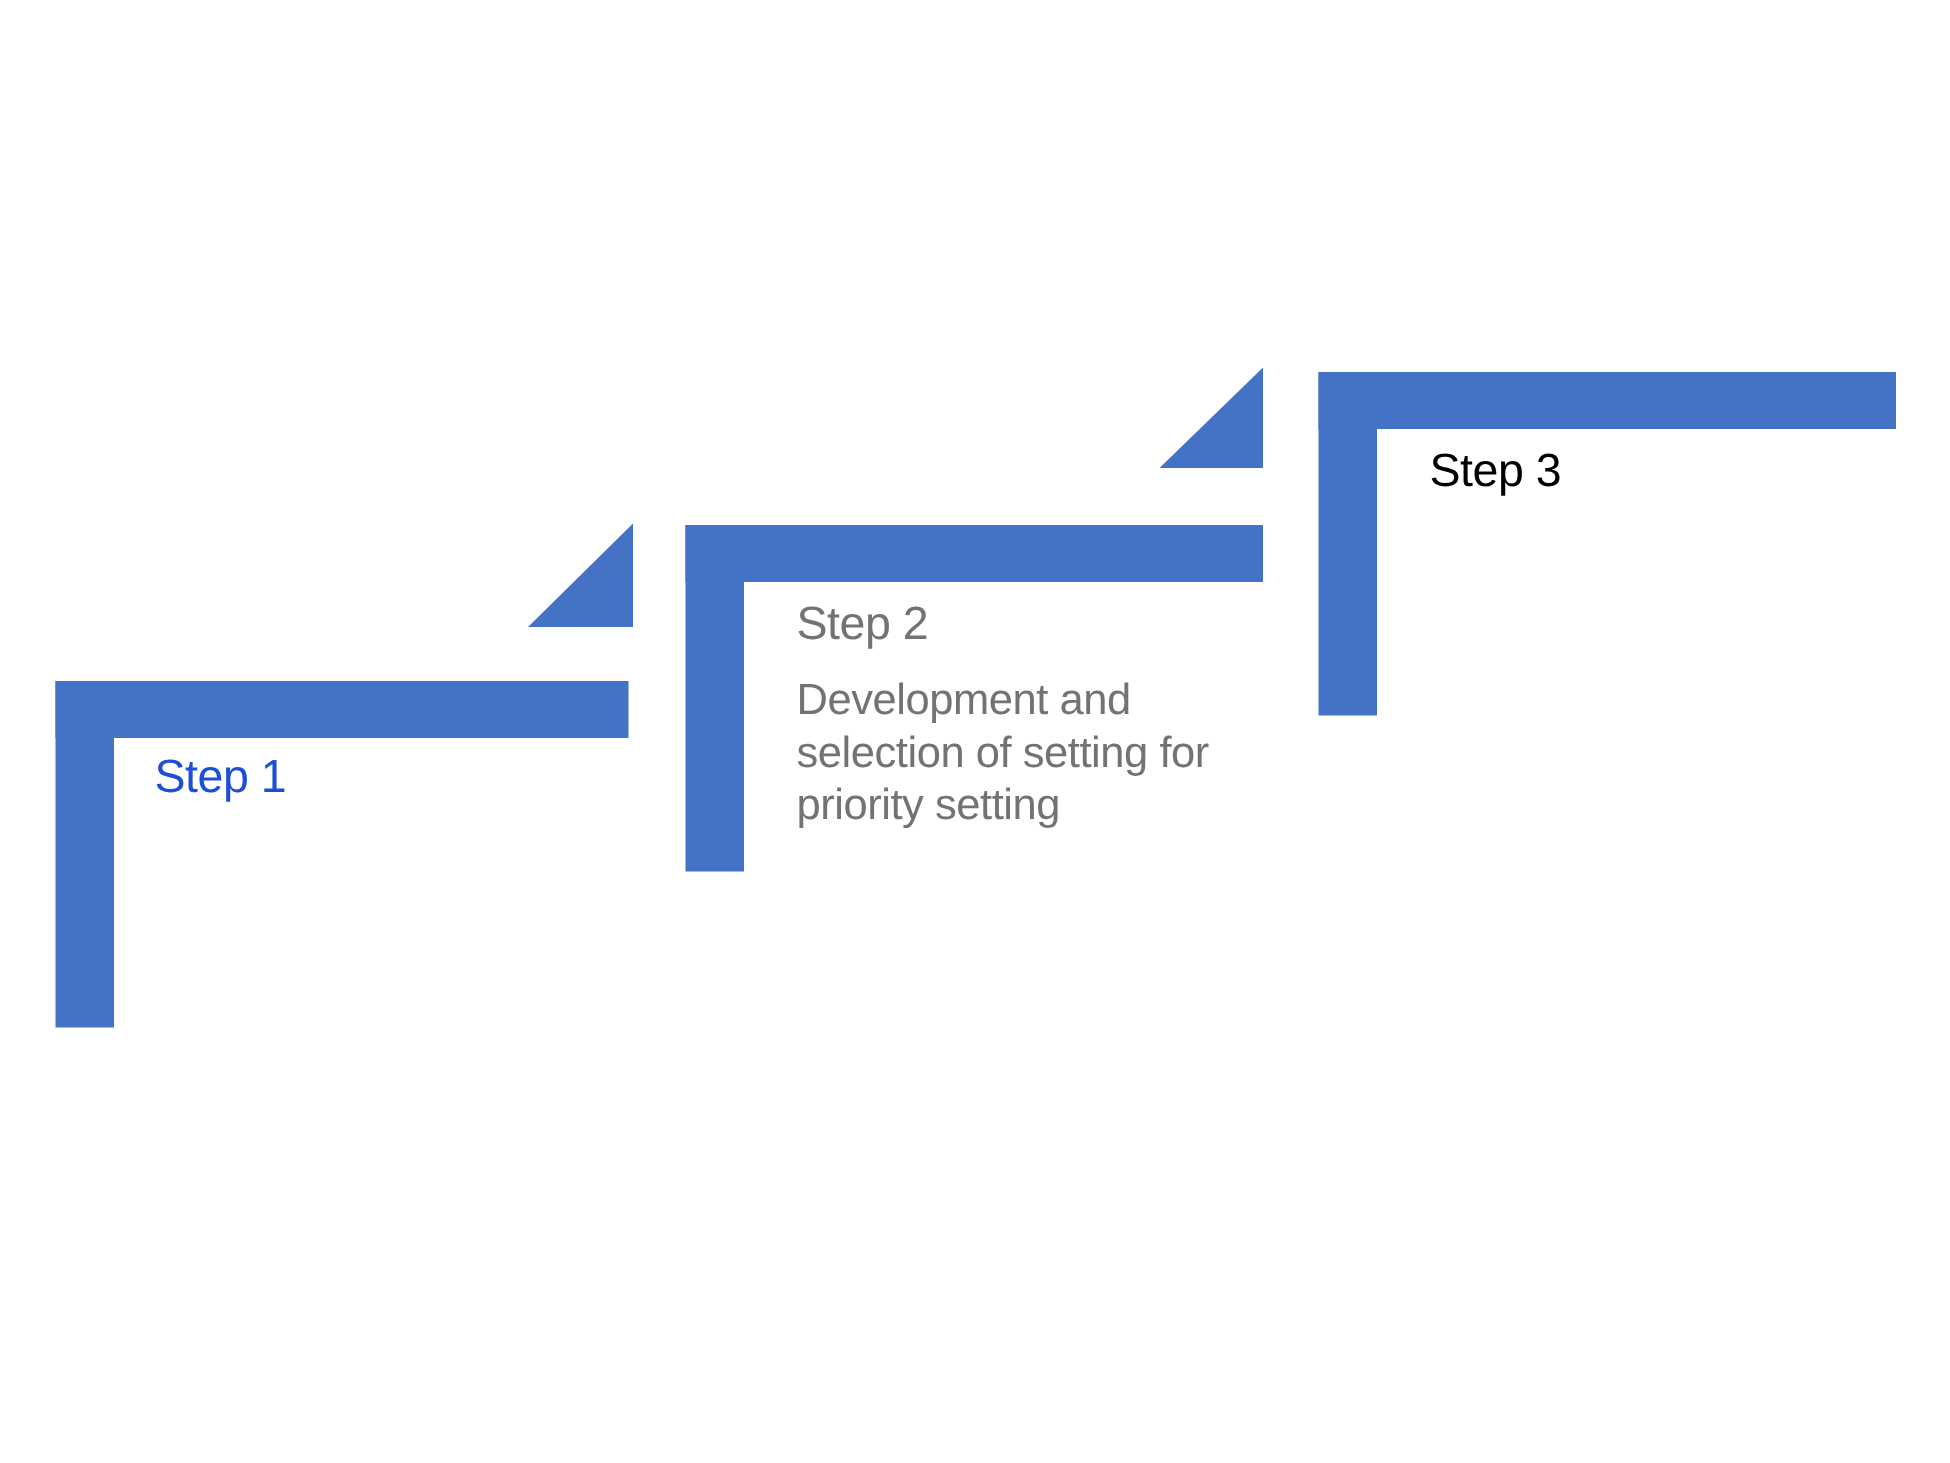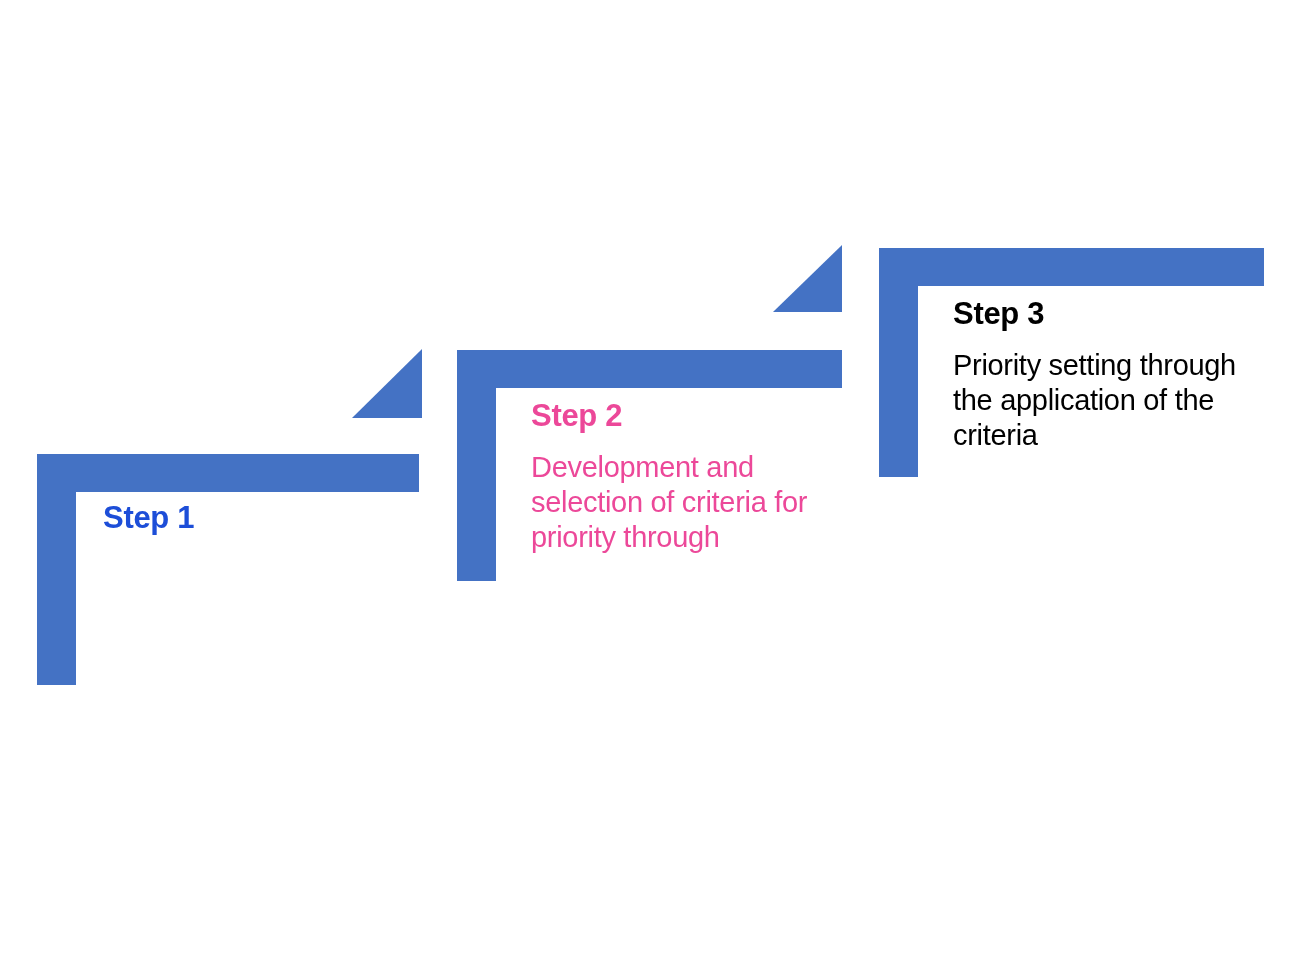--- a/index.html
+++ b/index.html
@@ -31,21 +31,21 @@
   .tri1 { left: 352px; top: 349px; width: 70px; height: 69px; }
   .tri2 { left: 773px; top: 245px; width: 69px; height: 67px; }
 
   .step-text { position: absolute; color: #000000; }
   .s1-text { left: 103px; top: 497px; width: 262px; }
   .s2-text { left: 531px; top: 395px; width: 298px; }
   .s3-text { left: 953px; top: 293px; width: 306px; }
 
   .step-title {
     font-size: 31px;
-    font-weight: 700;
+    font-weight: 400;
     line-height: 42px;
     letter-spacing: -0.3px;
   }
   .step-desc {
     font-size: 29px;
     font-weight: 400;
     line-height: 35px;
     margin-top: 13px;
     letter-spacing: -0.3px;
   }
@@ -61,30 +61,29 @@
     <div class="step-text s1-text" style="color: #1d4ed8;">
       <div class="step-title">Step 1</div>
     </div>
   </div>
 
   <div class="tri tri1" style="background: rgb(68, 114, 196);"></div>
 
   <div class="step">
     <div class="hbar s2-hbar" style="background: rgb(68, 114, 196);"></div>
     <div class="vbar s2-vbar" style="background: rgb(68, 114, 196);"></div>
-    <div class="step-text s2-text" style="color: #ec4899;">
+    <div class="step-text s2-text" style="color: #737373;">
       <div class="step-title">Step 2</div>
-      <div class="step-desc">Development and selection of criteria for priority through</div>
+      <div class="step-desc">Development and selection of setting for priority setting</div>
     </div>
   </div>
 
   <div class="tri tri2" style="background: rgb(68, 114, 196);"></div>
 
   <div class="step">
     <div class="hbar s3-hbar" style="background: rgb(68, 114, 196);"></div>
     <div class="vbar s3-vbar" style="background: rgb(68, 114, 196);"></div>
     <div class="step-text s3-text" style="color: rgb(0, 0, 0);">
       <div class="step-title">Step 3</div>
-      <div class="step-desc">Priority setting through the application of the criteria</div>
     </div>
   </div>
 
 </div>
 
 </body></html>

